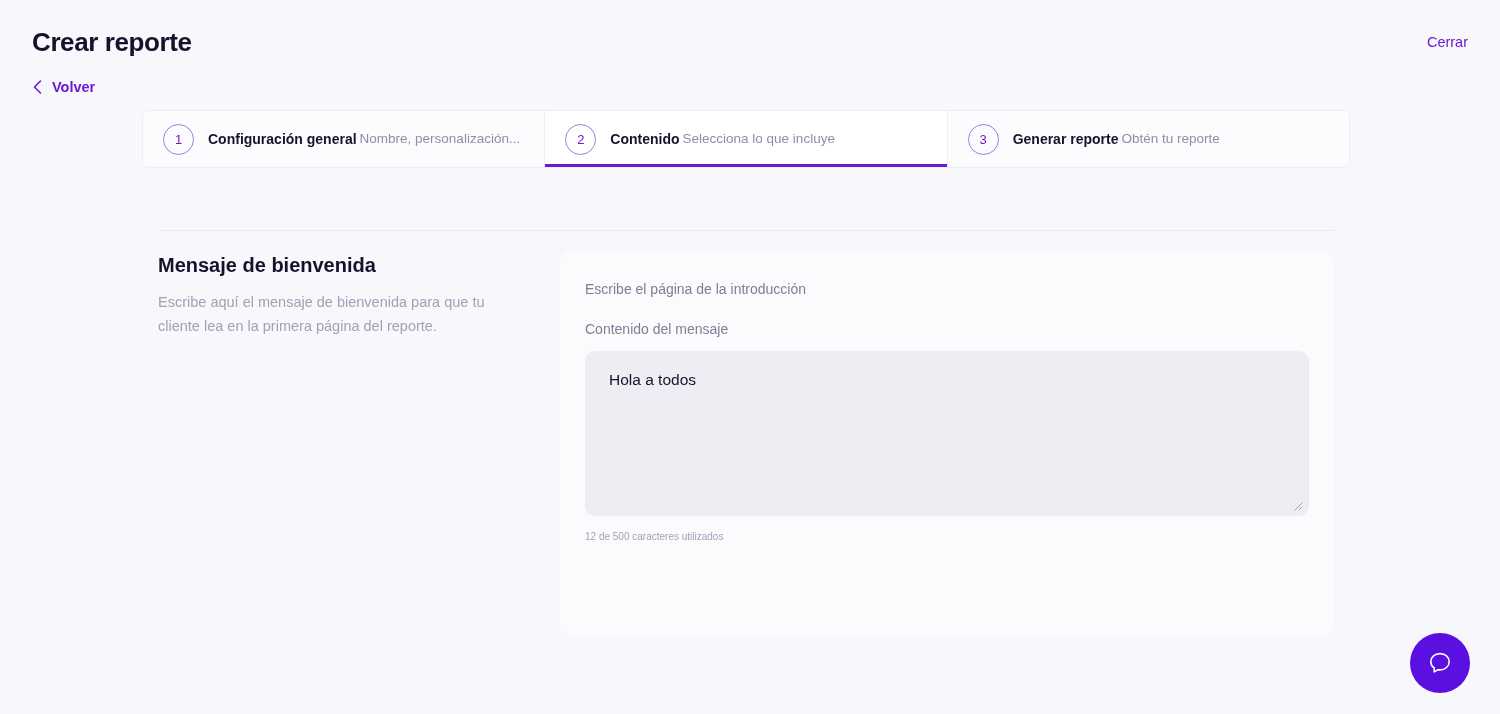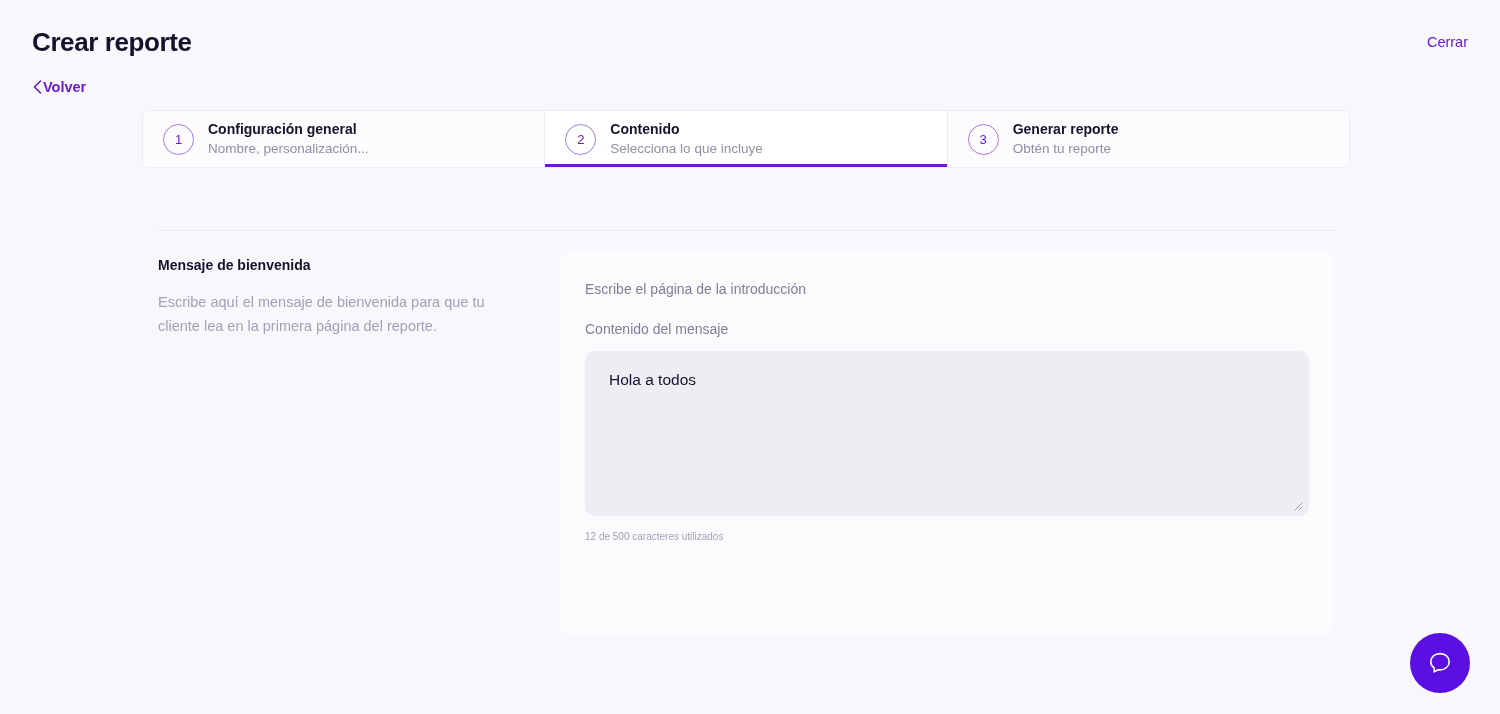--- a/index.html
+++ b/index.html
@@ -40,20 +40,21 @@
     line-height: 18px;
     text-decoration: none;
   }
 
   
   .back-link {
     position: absolute;
     left: 32px; top: 78px;
     display: flex;
     align-items: center;
+    gap: 9px;
     cursor: pointer;
     color: #6a1bd1;
   }
   .back-chevron {
     display: inline-flex;
     width: 11px; height: 16px;
     align-items: center;
     justify-content: center;
   }
   .back-chevron svg { display: block; }
@@ -102,21 +103,21 @@
     border-radius: 50%;
     border: 1.4px solid #a37be0;
     display: flex;
     align-items: center;
     justify-content: center;
     font-size: 13px;
     font-weight: 500;
     color: #6a1bd1;
     background: transparent;
   }
-  .step-texts { display: flex; flex-direction: column; gap: 3px; min-width: 0; }
+  .step-texts { display: flex; flex-direction: row; gap: 3px; min-width: 0; }
   .step-title {
     font-size: 14px;
     font-weight: 700;
     color: #15132b;
     line-height: 17px;
     white-space: nowrap;
   }
   .step-sub {
     font-size: 13.5px;
     font-weight: 400;
@@ -140,21 +141,21 @@
     width: 1176px;
     display: flex;
     gap: 0;
   }
   .section-left {
     width: 402px;
     padding-top: 4px;
     flex: 0 0 402px;
   }
   .section-heading {
-    font-size: 14px;
+    font-size: 20px;
     font-weight: 700;
     color: #15132b;
     line-height: 22px;
     margin: 0 0 14px 0;
   }
   .section-desc {
     font-size: 14.5px;
     font-weight: 400;
     color: #a0a2b5;
     line-height: 24px;

